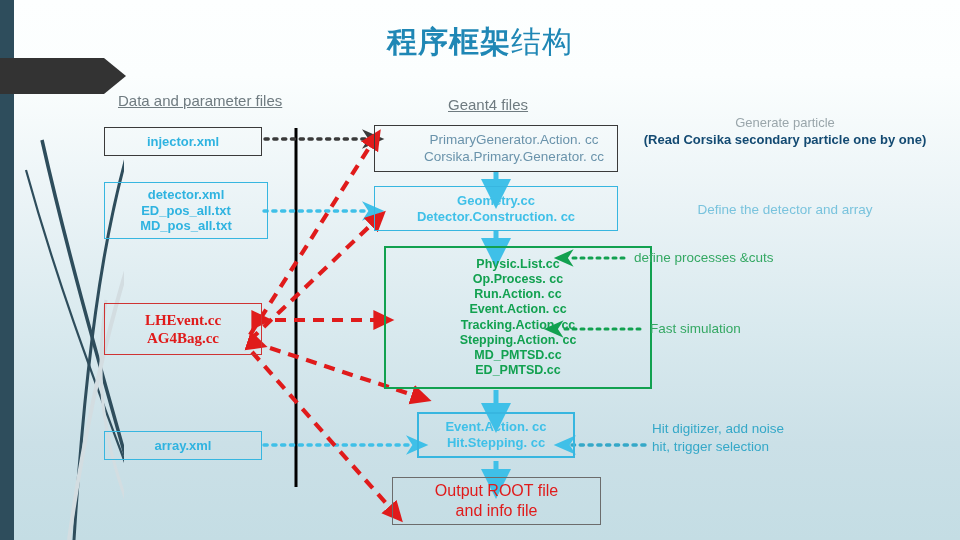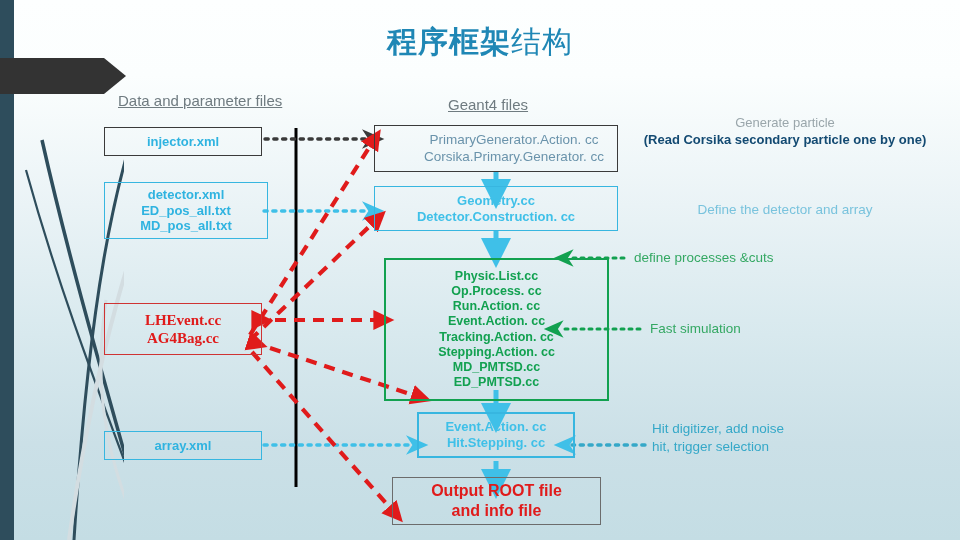--- a/index.html
+++ b/index.html
@@ -36,21 +36,21 @@
   .box span{display:block;white-space:nowrap;}
   .b-black{border:1px solid #3a3a3a;background:transparent;}
   .b-cyan{border:1px solid #37b6e0;background:transparent;}
   .b-green{border:2px solid #12a150;background:transparent;}
   .b-red{border:1px solid #cf3333;background:transparent;}
   .b-gray{border:1px solid #6c6c6c;background:transparent;}
   .t-cyan{color:#2fb3e0;font-weight:bold;font-size:13px;}
   .t-cyanlight{color:#3fc0e8;font-weight:bold;font-size:13px;}
   .t-steel{color:#6a93ab;font-weight:normal;font-size:13.5px;margin-left:36px;}
   .t-green{color:#12a150;font-weight:bold;font-size:12.5px;}
-  .t-red{color:#e01b1b;font-weight:bold;font-size:16px;}
+  .t-red{color:#e01b1b;font-weight:normal;font-size:16px;}
   .t-redsm{color:#e01b1b;font-weight:bold;font-size:15px;}
   
   .anno{position:absolute;text-align:center;line-height:1.3;white-space:nowrap;}
   .a-gray{color:#9aa6ab;font-size:13px;}
   .a-navy{color:#134a72;font-weight:bold;font-size:13px;}
   .a-lightblue{color:#79c3dd;font-size:13.5px;}
   .a-green{color:#34a863;font-size:13.5px;}
   .a-teal{color:#35a8c8;font-size:13.5px;}
   
   svg.overlay{position:absolute;left:0;top:0;width:960px;height:540px;pointer-events:none;}
@@ -149,21 +149,21 @@
   <div class="box b-black" style="left:374px;top:125px;width:244px;height:47px;">
     <span class="t-steel">PrimaryGenerator.Action. cc</span>
     <span class="t-steel">Corsika.Primary.Generator. cc</span>
   </div>
 
   <div class="box b-cyan" style="left:374px;top:186px;width:244px;height:45px;">
     <span class="t-cyanlight">Geometry.cc</span>
     <span class="t-cyanlight">Detector.Construction. cc</span>
   </div>
 
-  <div class="box b-green" style="left:384px;top:246px;width:225px;height:143px;margin-top:12px;">
+  <div class="box b-green" style="left:384px;top:246px;width:268px;height:143px;">
     <span class="t-green">Physic.List.cc</span>
     <span class="t-green">Op.Process. cc</span>
     <span class="t-green">Run.Action. cc</span>
     <span class="t-green">Event.Action. cc</span>
     <span class="t-green">Tracking.Action. cc</span>
     <span class="t-green">Stepping.Action. cc</span>
     <span class="t-green">MD_PMTSD.cc</span>
     <span class="t-green">ED_PMTSD.cc</span>
   </div>
 

